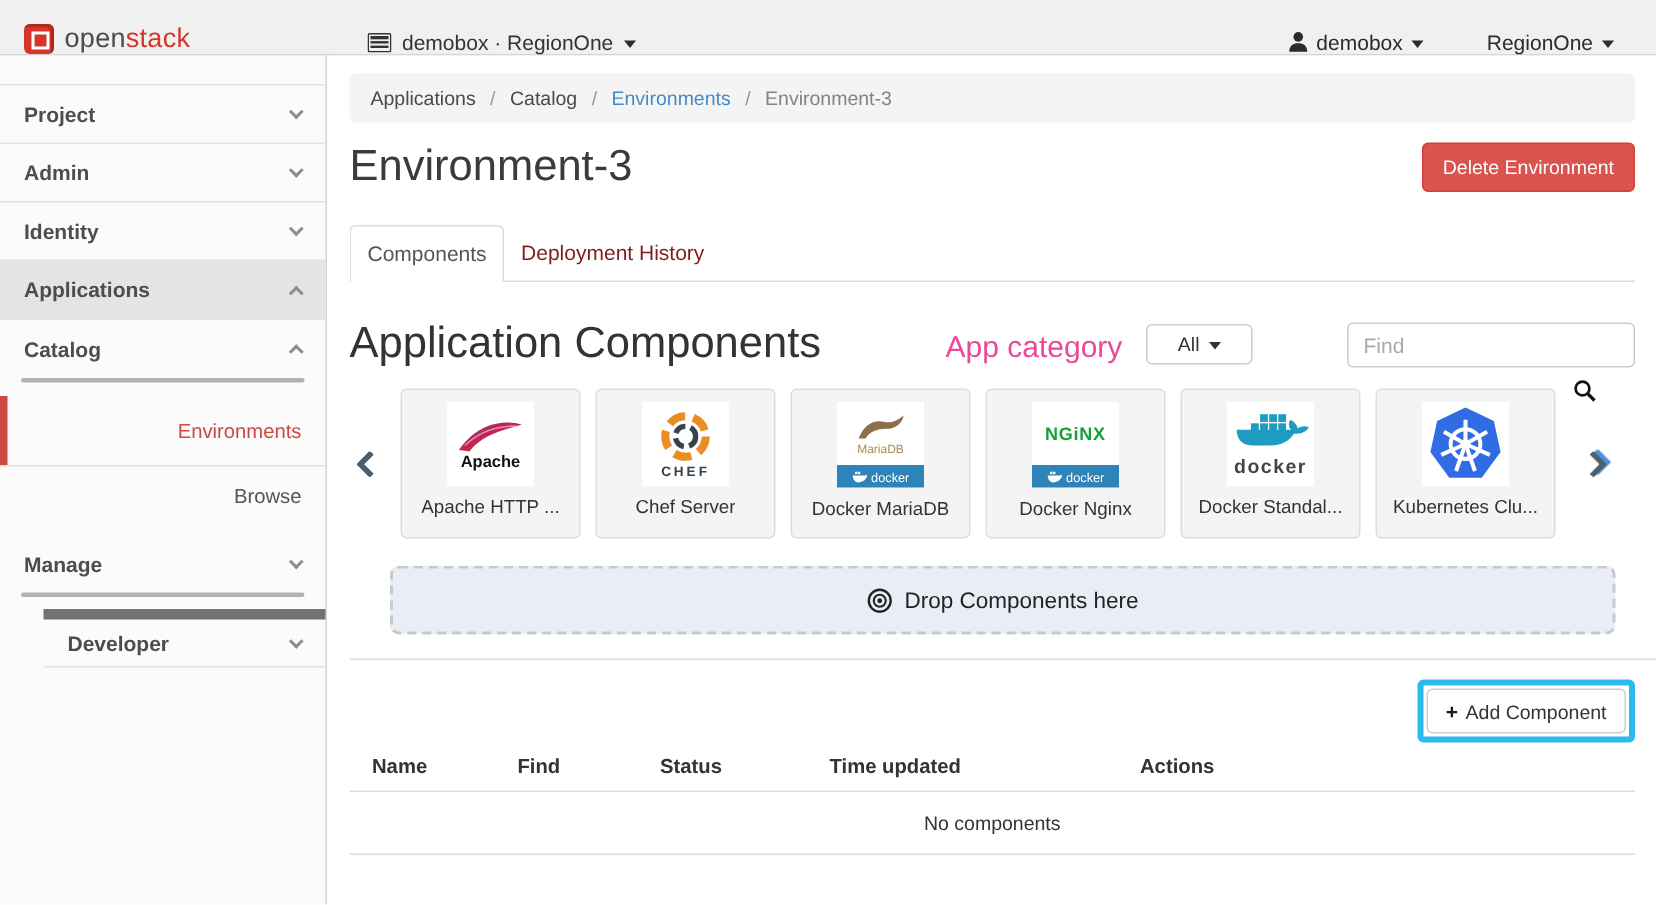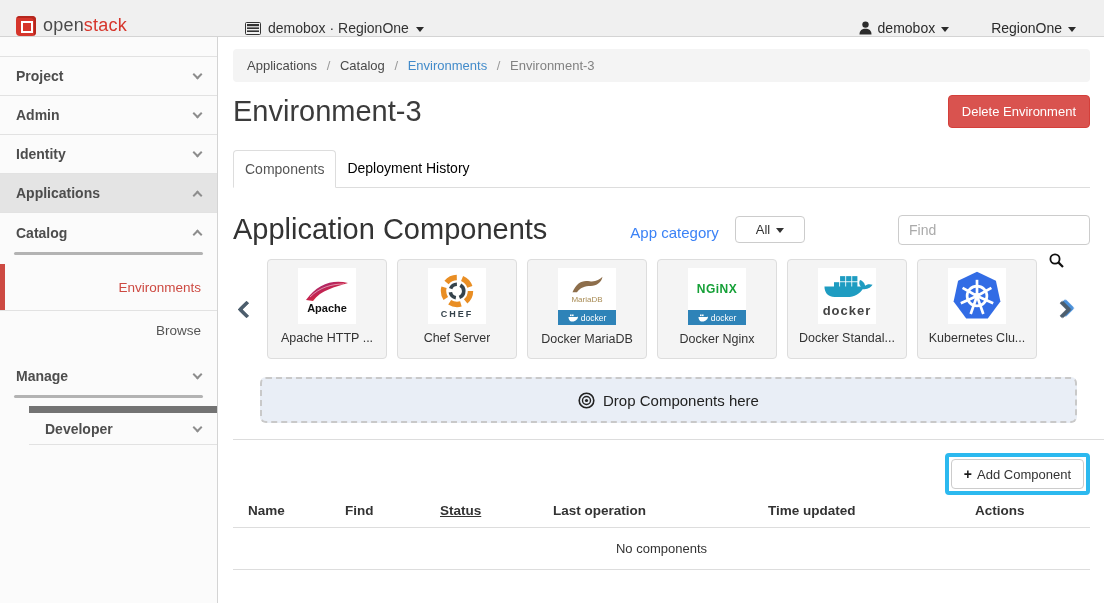--- a/index.html
+++ b/index.html
@@ -52,25 +52,25 @@
   .bc-current { color:#828282; }
 
   .title-row { margin-top:13px; display:flex; align-items:flex-start; justify-content:space-between; }
   .page-title { font-size:29px; font-weight:400; color:#3b3b3b; }
   .btn-danger { background:#d9534f; border:1px solid #d43f3a; color:#fff; font-size:13px;
                 padding:8px 13px; border-radius:4px; cursor:pointer; font-family:inherit; }
 
   .tabs { margin-top:22px; border-bottom:1px solid #ddd; display:flex; }
   .tab { padding:10px 11px; font-size:14px; cursor:pointer; margin-bottom:-1px; }
   .tab.active { color:#555; background:#fff; border:1px solid #ddd; border-bottom-color:#fff; border-radius:4px 4px 0 0; }
-  .tab.inactive { color:#000000; }
+  .tab.inactive { color:#7f1d1d; }
 
   .panel-head { margin-top:25px; display:flex; align-items:center; position:relative; }
   .panel-title { font-size:29px; color:#333; font-weight:400; }
-  .cat-label { margin-left:83px; font-size:15px; color:#3b82f6;margin-top:6px; }
+  .cat-label { margin-left:83px; font-size:20px; color:#ec4899;margin-top:6px; }
   .dropdown-btn { margin-left:16px; background:#fff; border:1px solid #ccc; border-radius:4px;
                   padding:5px 20px; font-size:13px; color:#333; display:flex; align-items:center; gap:6px; cursor:pointer; font-family:inherit; }
   .dropdown-btn .caret { border-top-color:#333; }
   .find-input { margin-left:auto; width:192px; height:30px; border:1px solid #ccc; border-radius:4px;
                 padding:0 10px; font-size:14px; color:#333; font-family:inherit; outline:none; }
   .find-input::placeholder { color:#aaa; }
   .search-ico { position:absolute; right:26px; top:40px; cursor:pointer; }
 
   .carousel { margin-top:13px; display:flex; align-items:center; }
   .car-arrow { width:26px; display:flex; justify-content:center; cursor:pointer; }
@@ -100,21 +100,21 @@
 
   .add-row { margin-top:13px; display:flex; justify-content:flex-end; }
   .hl-box { border:4px solid #2cb9ef; border-radius:4px; padding:2px; }
   .btn-add { background:#fff; border:1px solid #ccc; border-radius:4px; padding:6px 12px; font-size:13px;
              color:#333; display:flex; align-items:center; gap:5px; cursor:pointer; font-family:inherit; }
   .plus { font-weight:bold; font-size:14px; color:#1a1a1a; }
 
   .ctable { margin-top:8px; }
   .thead { display:flex; border-bottom:1px solid #ddd; padding-bottom:9px; }
   .th { font-size:13.5px; font-weight:bold; color:#333; padding-left:15px; }
-  .th.c1{width:97px;} .th.c2{width:95px;} .th.c3{width:113px;text-decoration:underline;} .th.c4{width:215px;} .th.c5{width:207px;} .th.c6{flex:1;}
+  .th.c1{width:97px;} .th.c2{width:95px;} .th.c3{width:113px;} .th.c4{width:215px;} .th.c5{width:207px;} .th.c6{flex:1;}
   .empty-row { text-align:center; font-size:13px; color:#333; padding:13px 0; border-bottom:1px solid #ddd; }
 </style>
 </head>
 <body>
 
 <div class="topbar">
   <div class="brand">
     <span class="cube"></span>
     <span class="brand-text"><span class="brand-open">open</span><span class="brand-stack">stack</span></span>
   </div>
@@ -368,20 +368,19 @@
         <span>Add Component</span>
       </button>
     </div>
   </div>
 
   <div class="ctable">
     <div class="thead">
       <div class="th c1">Name</div>
       <div class="th c2">Find</div>
       <div class="th c3">Status</div>
-      <div class="th c4">Last operation</div>
       <div class="th c5">Time updated</div>
       <div class="th c6">Actions</div>
     </div>
     <div class="empty-row">No components</div>
   </div>
 
 </div>
 
 </body></html>

